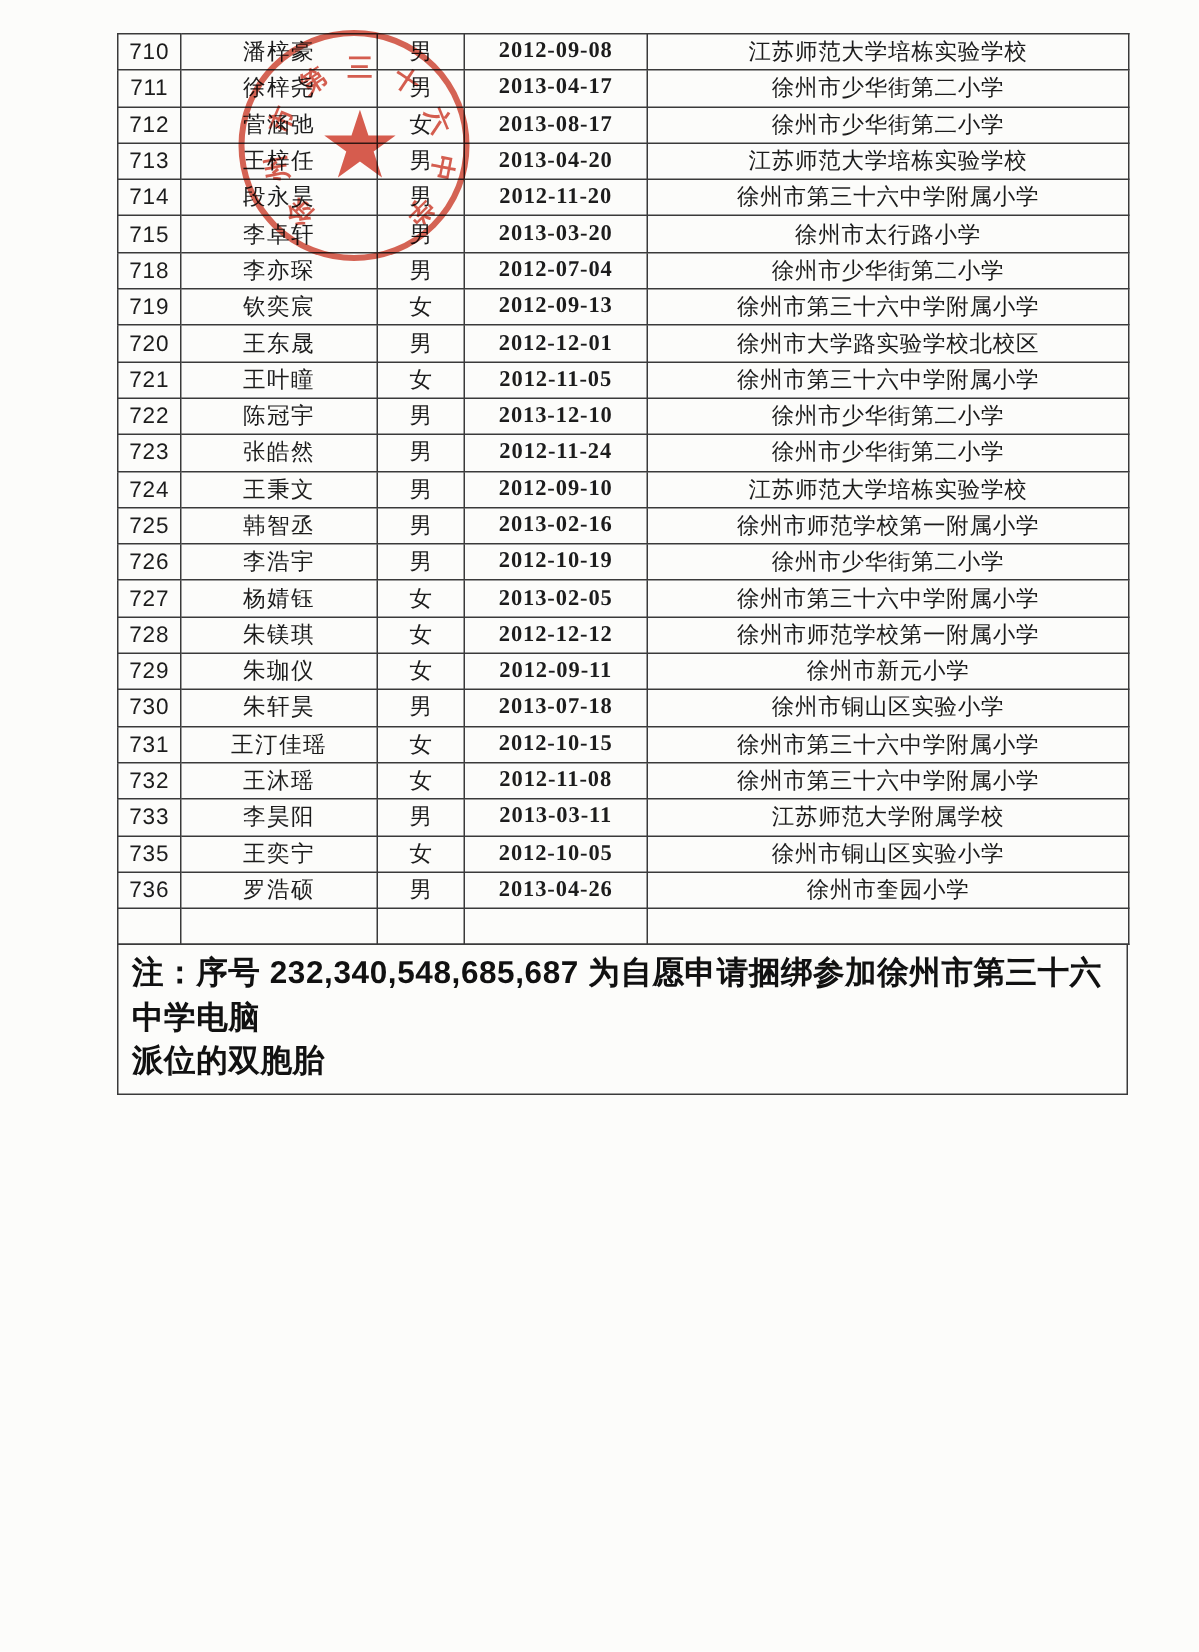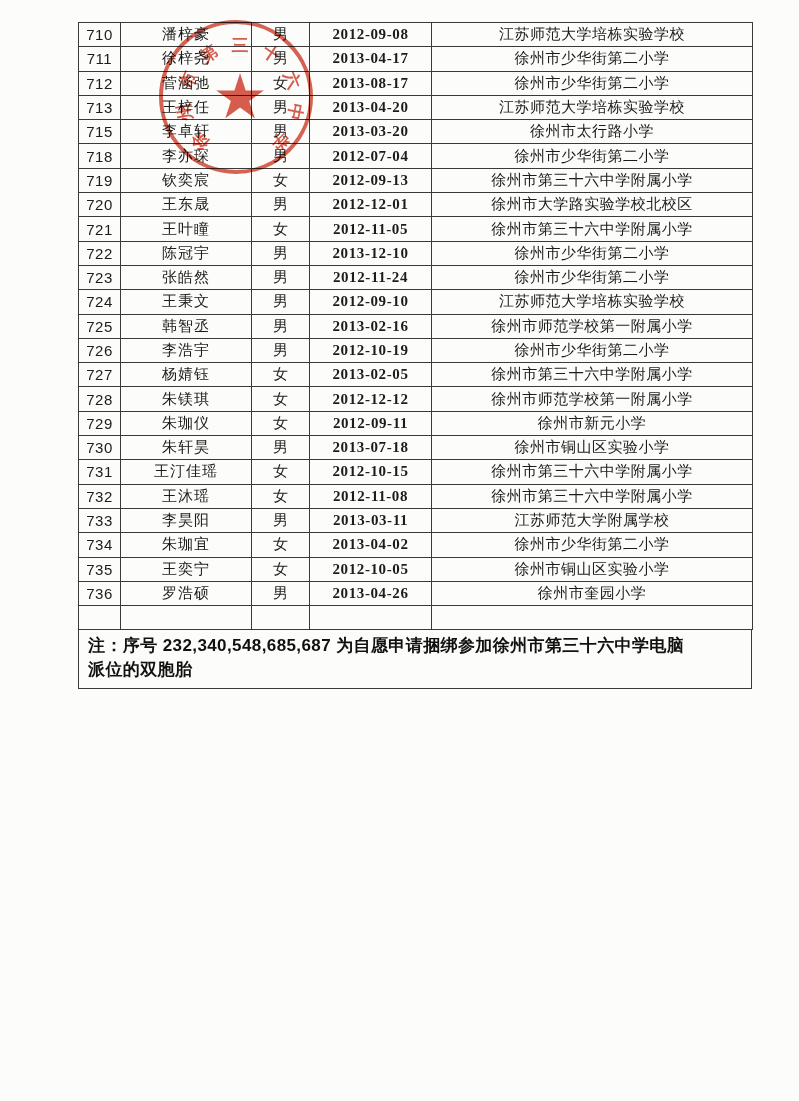--- a/index.html
+++ b/index.html
@@ -26,21 +26,21 @@
   td.c-name{font-size:15px;letter-spacing:1px;}
   td.c-gender{font-size:15px;}
   td.c-dob{font-family:"Liberation Serif","DejaVu Serif",serif;font-size:14.5px;letter-spacing:.6px;font-weight:bold;}
   td.c-school{font-size:14.5px;letter-spacing:.5px;}
 
   .note-box{
     box-sizing:border-box;width:674px;margin-top:-1.6px;
     border:1.8px solid #3a3a3a;
     padding:4px 9px 6px 9px;
     font-family:"Liberation Sans","DejaVu Sans",sans-serif;
-    font-weight:700;font-size:17px;line-height:1.42;
+    font-weight:700;font-size:21px;line-height:1.42;
     color:#111;letter-spacing:.4px;
   }
 
   
   .stamp{
     position:absolute;left:159px;top:20px;width:154px;height:154px;
     border:4.5px solid rgba(205,56,38,.85);border-radius:50%;
     box-sizing:border-box;
     mix-blend-mode:multiply;opacity:.92;
     pointer-events:none;
@@ -107,20 +107,27 @@
           </tr>
 
           <tr>
             <td class="c-no">713</td>
             <td class="c-name">王梓任</td>
             <td class="c-gender">男</td>
             <td class="c-dob">2013-04-20</td>
             <td class="c-school">江苏师范大学培栋实验学校</td>
           </tr>
 
+          <tr>
+            <td class="c-no">714</td>
+            <td class="c-name">段永昊</td>
+            <td class="c-gender">男</td>
+            <td class="c-dob">2012-11-20</td>
+            <td class="c-school">徐州市第三十六中学附属小学</td>
+          </tr>
 
           <tr>
             <td class="c-no">715</td>
             <td class="c-name">李卓轩</td>
             <td class="c-gender">男</td>
             <td class="c-dob">2013-03-20</td>
             <td class="c-school">徐州市太行路小学</td>
           </tr>
 
 
@@ -246,27 +253,20 @@
           </tr>
 
           <tr>
             <td class="c-no">733</td>
             <td class="c-name">李昊阳</td>
             <td class="c-gender">男</td>
             <td class="c-dob">2013-03-11</td>
             <td class="c-school">江苏师范大学附属学校</td>
           </tr>
 
-          <tr>
-            <td class="c-no">734</td>
-            <td class="c-name">朱珈宜</td>
-            <td class="c-gender">女</td>
-            <td class="c-dob">2013-04-02</td>
-            <td class="c-school">徐州市少华街第二小学</td>
-          </tr>
 
           <tr>
             <td class="c-no">735</td>
             <td class="c-name">王奕宁</td>
             <td class="c-gender">女</td>
             <td class="c-dob">2012-10-05</td>
             <td class="c-school">徐州市铜山区实验小学</td>
           </tr>
 
           <tr>

